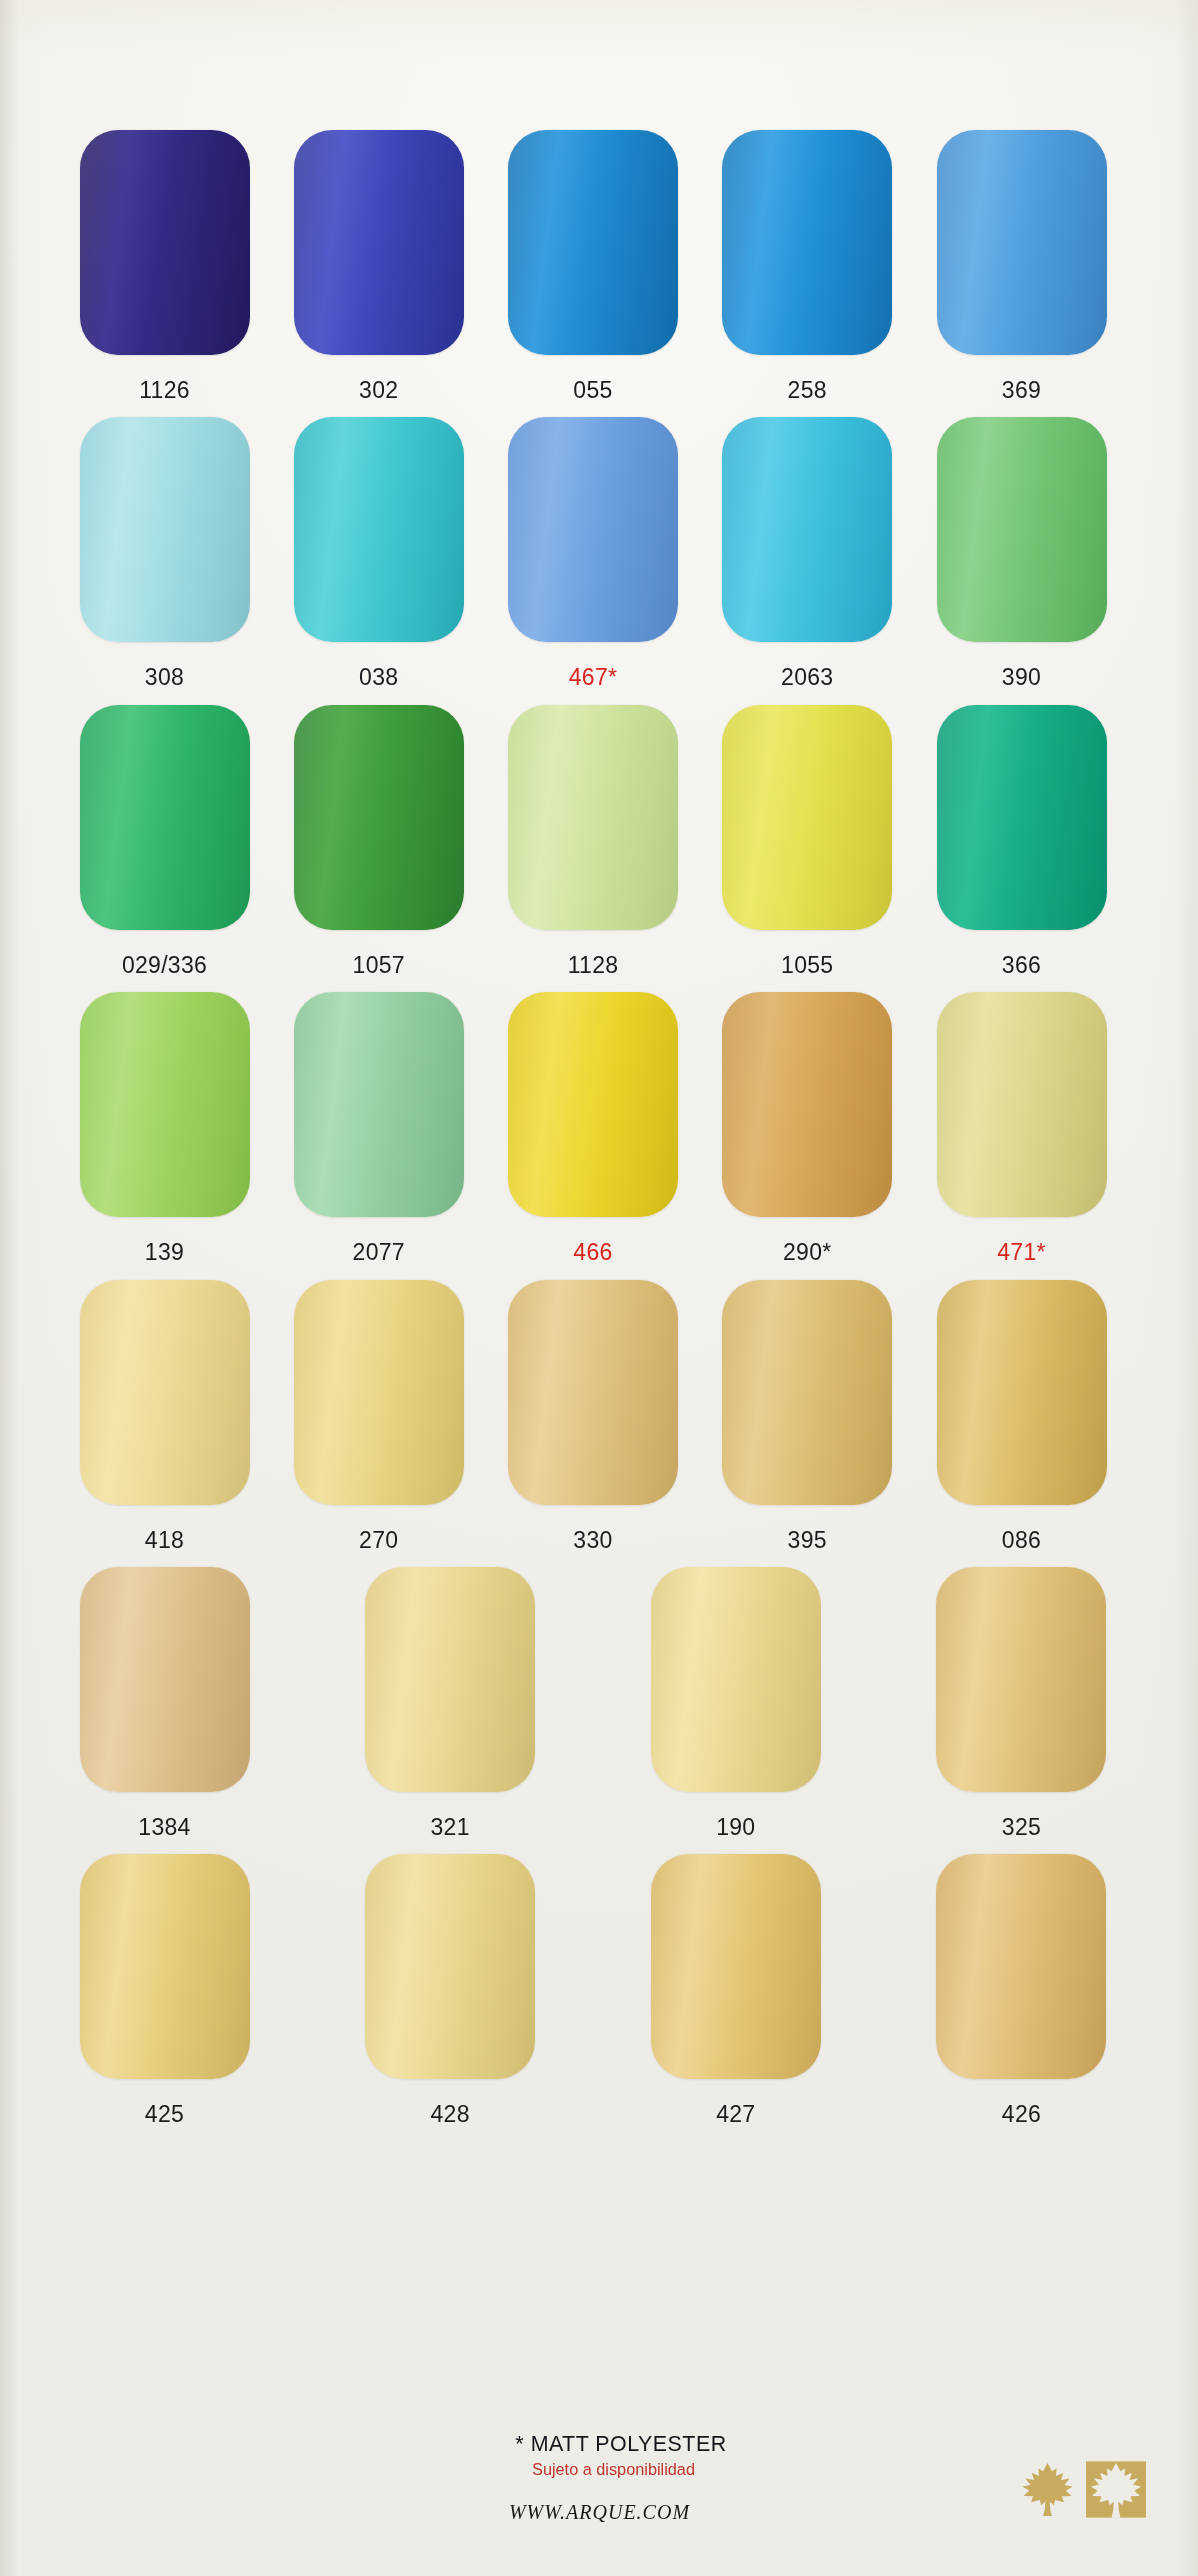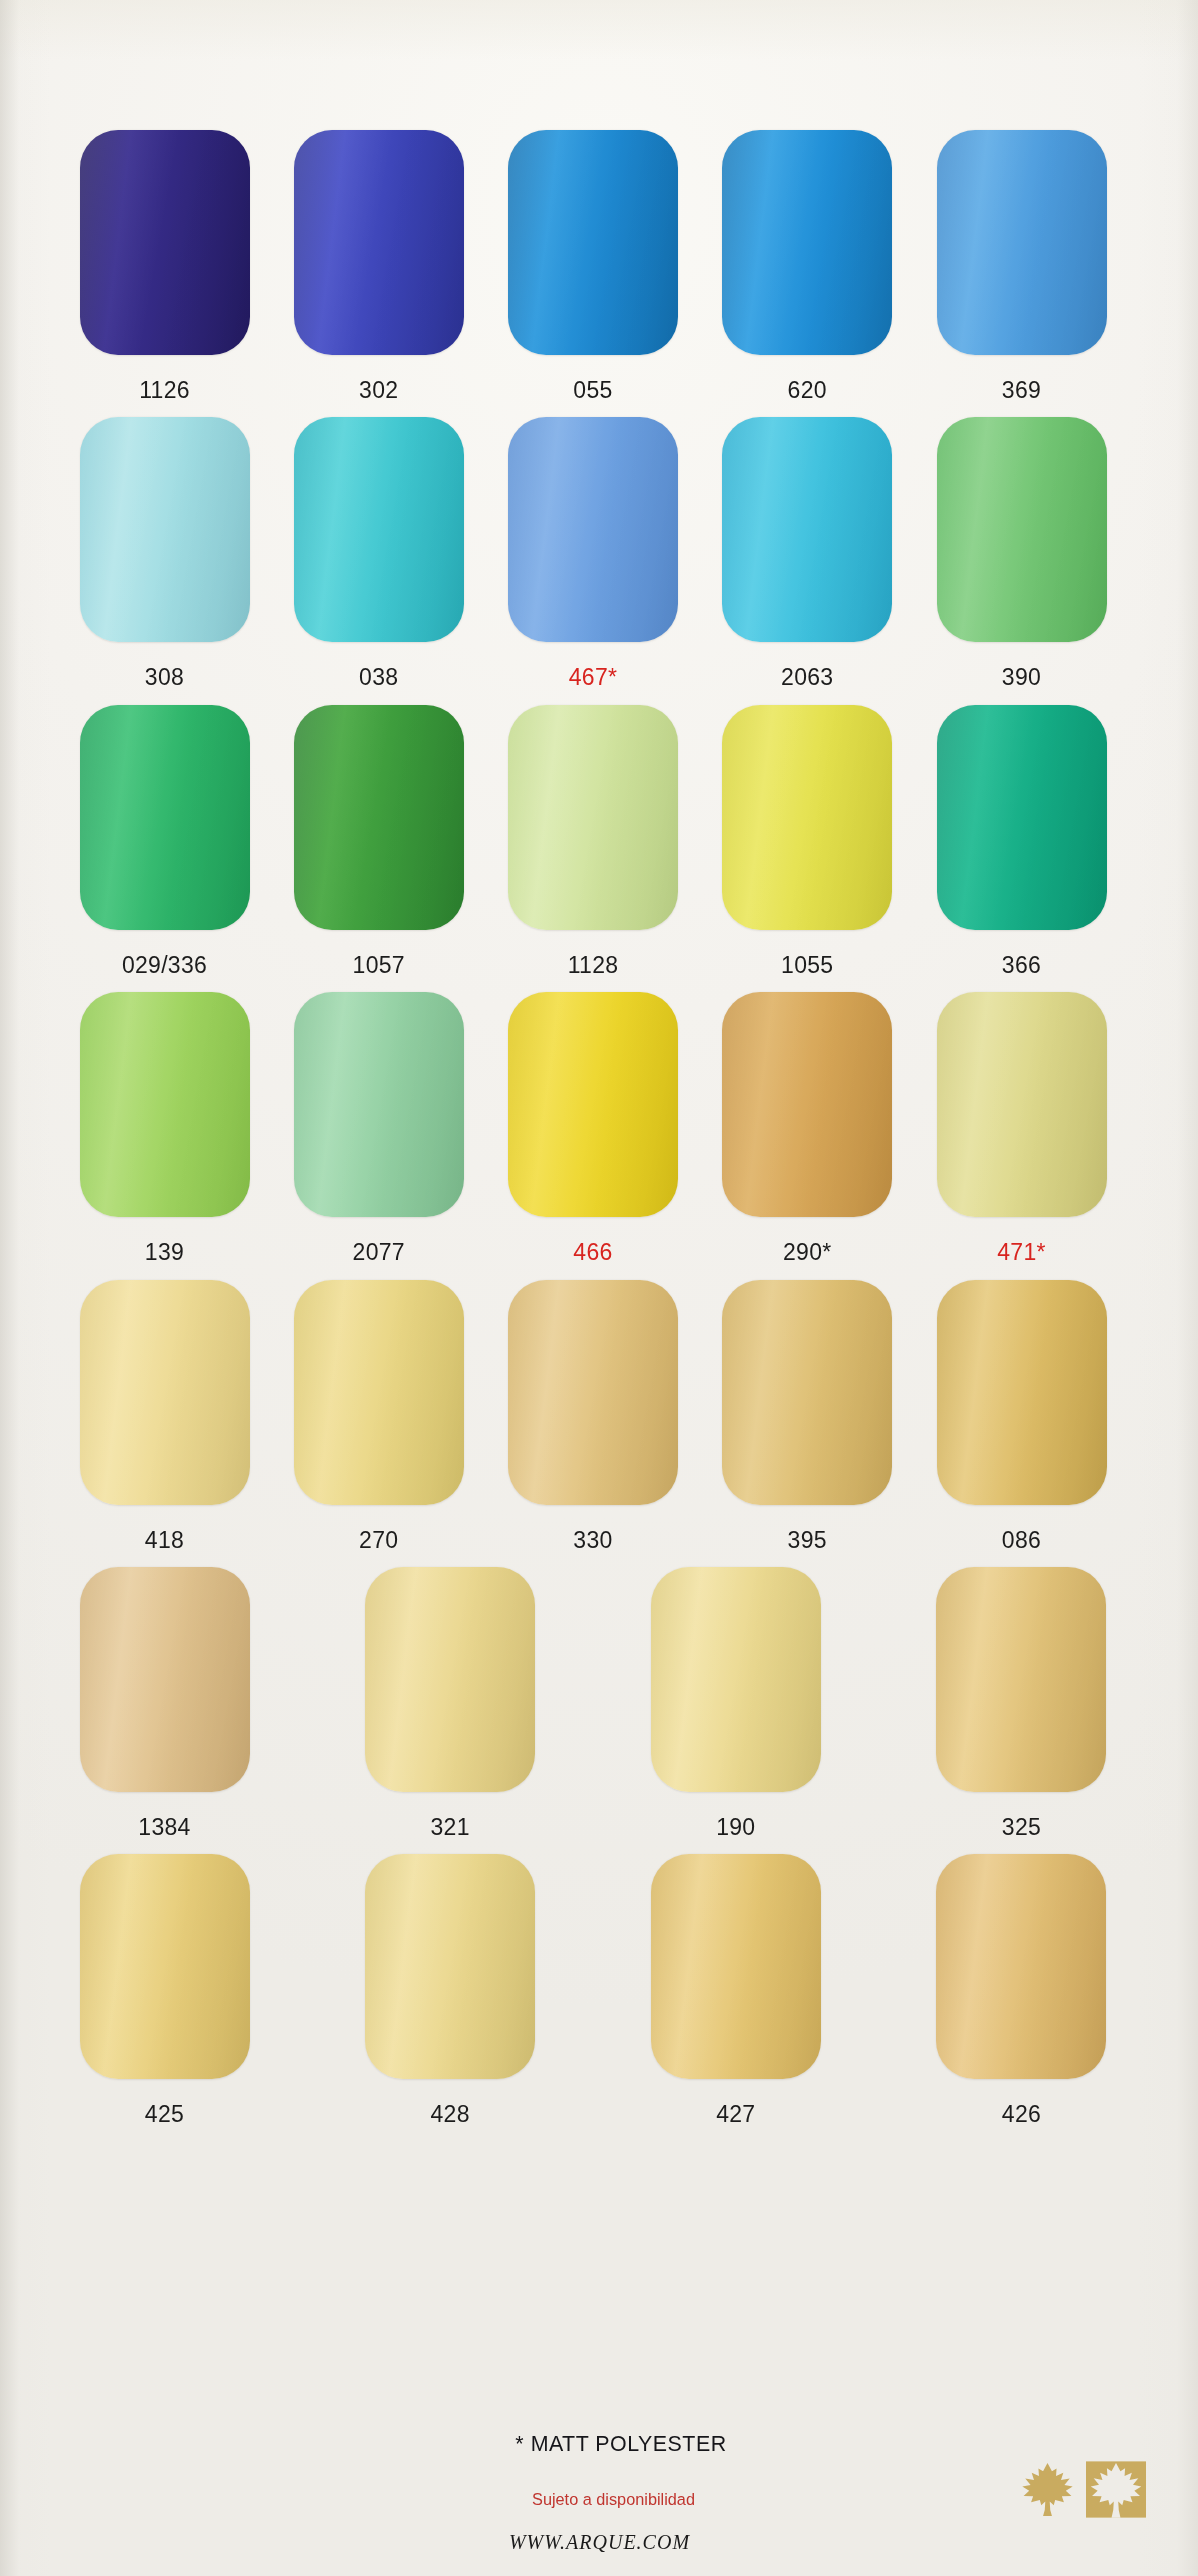--- a/index.html
+++ b/index.html
@@ -104,21 +104,21 @@
     position: absolute;
     left: 0;
     top: 2432px;
     width: 1199px;
     text-align: center;
   }
   #footer-matt {
     font-size: 21.4px;
     letter-spacing: 0.5px;
     color: #16161a;
-    margin-bottom: 33px;
+    margin-bottom: 3px;
     padding-left: 43px;
   }
   #footer-avail {
     font-size: 16.3px;
     color: #c0352f;
     margin-bottom: 22px;
     padding-left: 28px;
   }
   #footer-url {
     font-family: "Liberation Serif", serif;
@@ -153,21 +153,21 @@
         <div class="swatch-cell">
           <div class="chip" style="background: linear-gradient(97deg, rgb(46, 52, 155) 0%, rgb(74, 82, 200) 26%, rgb(59, 67, 181) 58%, rgb(46, 52, 155) 100%);"></div>
           <div class="chip-label">302</div>
         </div>
         <div class="swatch-cell">
           <div class="chip" style="background: linear-gradient(97deg, rgb(19, 114, 180) 0%, rgb(46, 154, 222) 26%, rgb(29, 135, 207) 58%, rgb(19, 114, 180) 100%);"></div>
           <div class="chip-label">055</div>
         </div>
         <div class="swatch-cell">
           <div class="chip" style="background: linear-gradient(97deg, rgb(21, 120, 186) 0%, rgb(53, 161, 227) 26%, rgb(31, 142, 214) 58%, rgb(21, 120, 186) 100%);"></div>
-          <div class="chip-label">620</div>
+          <div class="chip-label">258</div>
         </div>
         <div class="swatch-cell">
           <div class="chip" style="background: linear-gradient(97deg, rgb(62, 139, 205) 0%, rgb(99, 174, 231) 26%, rgb(77, 156, 221) 58%, rgb(62, 139, 205) 100%);"></div>
           <div class="chip-label">369</div>
         </div>
       </div>
       <div class="swatch-row">
         <div class="swatch-cell">
           <div class="chip" style="background: linear-gradient(97deg, rgb(140, 207, 216) 0%, rgb(182, 230, 234) 26%, rgb(159, 220, 226) 58%, rgb(140, 207, 216) 100%);"></div>
           <div class="chip-label">308</div>

